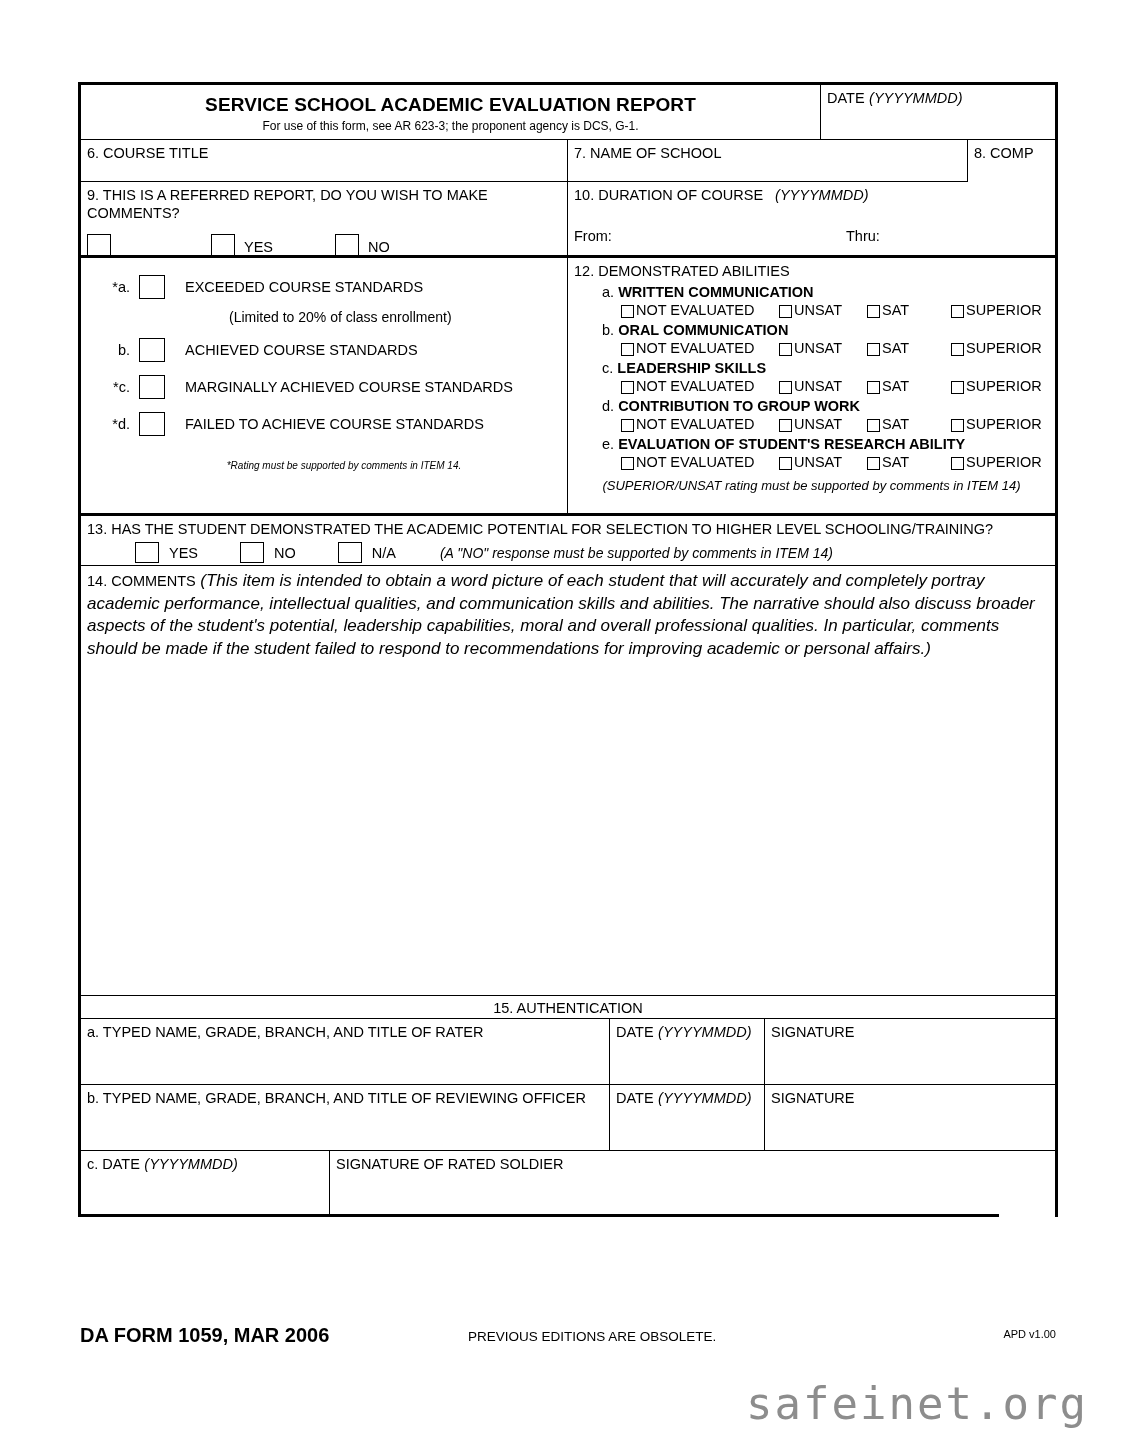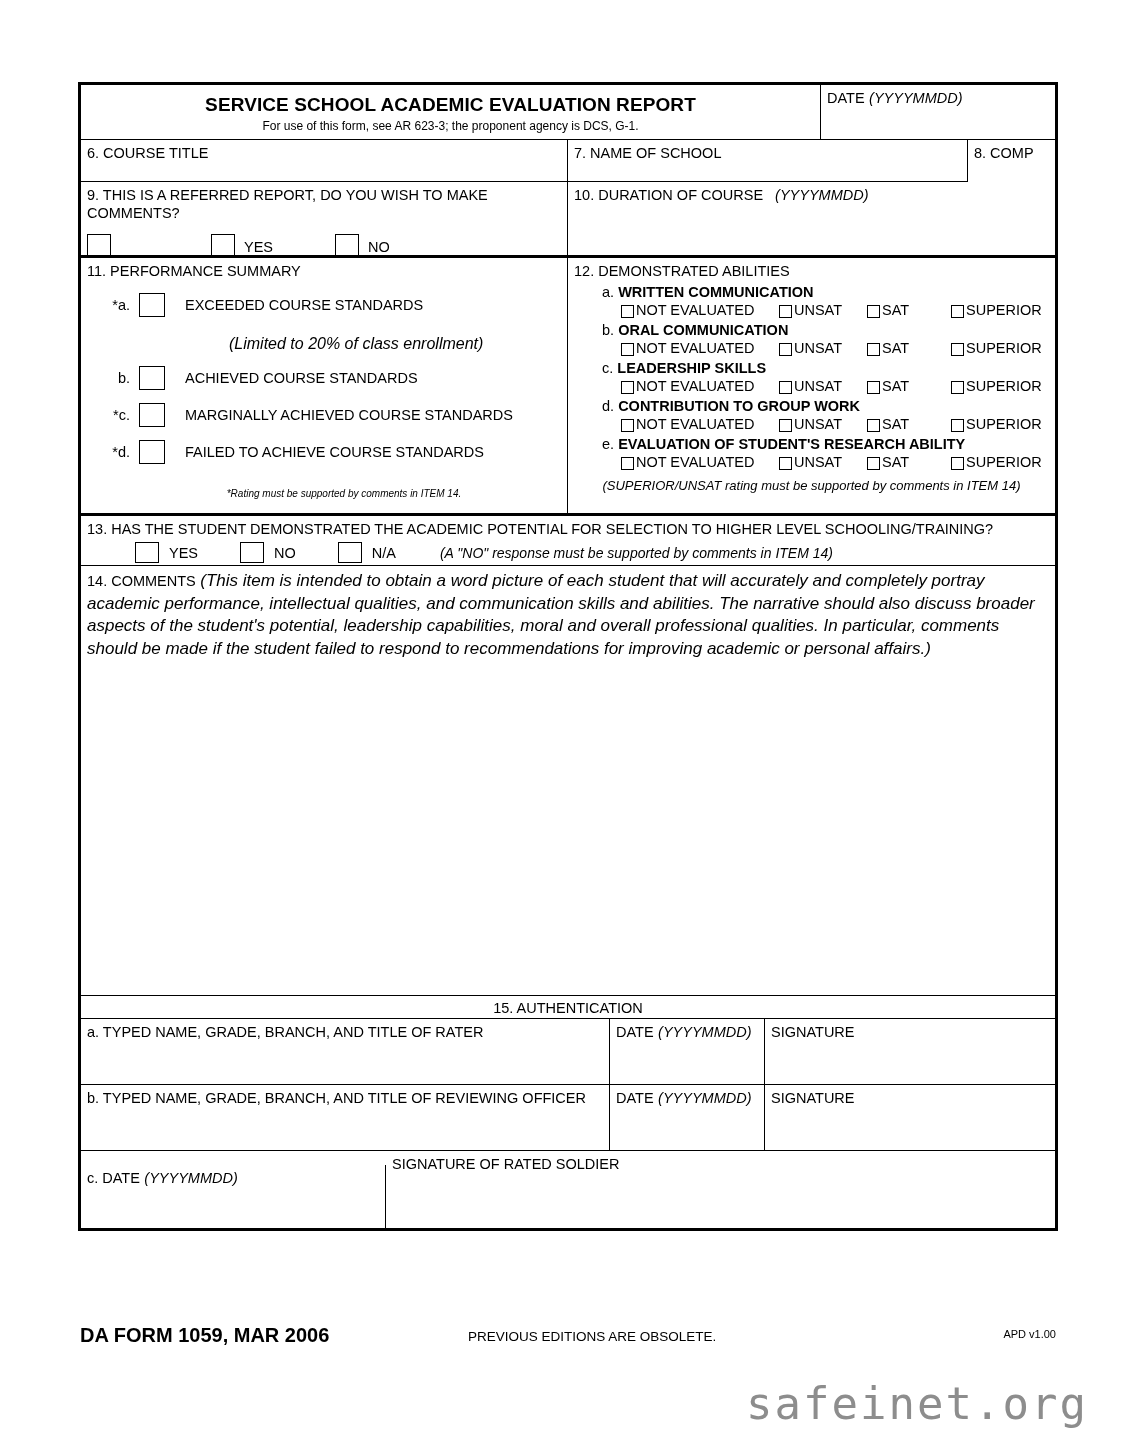--- a/index.html
+++ b/index.html
@@ -101,23 +101,22 @@
     padding-right: 9px;
     font-size: 14.5px;
     font-weight: 500;
   }
   .ps-text {
     margin-left: 20px;
     font-size: 14.5px;
   }
   .ps-note {
     margin-left: 142px;
-    margin-top: 18px;
-    font-size: 16px;
-    font-style: italic;
+    margin-top: 10px;
+    font-size: 14px;
   }
   .ps-foot {
     text-align: center;
     font-size: 10px;
     font-style: italic;
     margin-top: 24px;
     padding-left: 40px;
   }
 
   
@@ -255,27 +254,30 @@
           <span class="q9-gap2"></span>
           <span class="cb cb-md"></span>
           <span class="q9-txt">NO</span>
         </div>
       </div>
       <div class="cell thickbot" style="width:487px;">
         <div class="lbl">
           <span>10. DURATION OF COURSE</span>
           <span class="ital" style="margin-left:8px;">(YYYYMMDD)</span>
         </div>
+        <div style="position:relative;margin-top:23px;">
+          <span class="lbl">From:</span>
+          <span class="lbl" style="position:absolute;left:272px;top:0;">Thru:</span>
+        </div>
       </div>
     </div>
 
     <div class="row">
 
       <div class="cell thickbot" style="width:487px;height:258px;">
-        <div class="lbl">11. PERFORMANCE SUMMARY</div>
 
         <div class="ps-row">
           <span class="ps-letter">*a.</span>
           <span class="cb cb-lg"></span>
           <span class="ps-text">EXCEEDED COURSE STANDARDS</span>
         </div>
         <div class="ps-note">(Limited to 20% of class enrollment)</div>
 
         <div class="ps-row">
           <span class="ps-letter">b.</span>
@@ -473,21 +475,21 @@
       <div class="cell" style="width:155px;">
         <span class="lbl">DATE</span>
         <span class="lbl ital">(YYYYMMDD)</span>
       </div>
       <div class="cell" style="width:290px;">
         <span class="lbl">SIGNATURE</span>
       </div>
     </div>
 
     <div class="row">
-      <div class="cell thickbot" style="width:305px;height:66px;margin-top:14px;">
+      <div class="cell thickbot" style="width:249px;height:66px;">
         <span class="lbl">c.  DATE</span>
         <span class="lbl ital">(YYYYMMDD)</span>
       </div>
       <div class="cell thickbot" style="width:669px;">
         <span class="lbl">SIGNATURE OF RATED SOLDIER</span>
       </div>
     </div>
 
   </div>
 </div>

